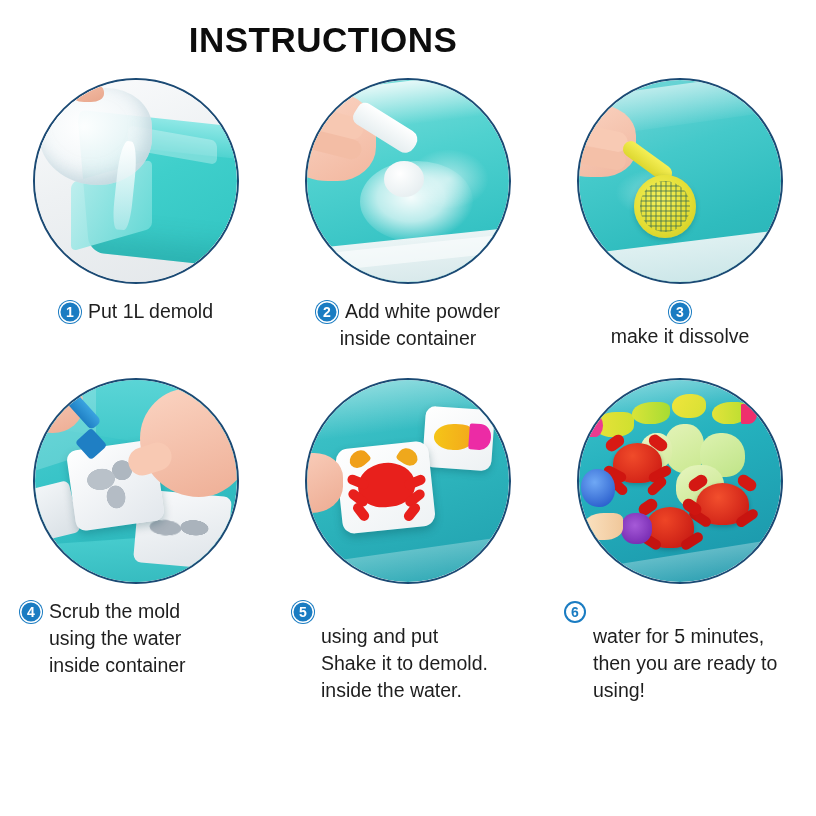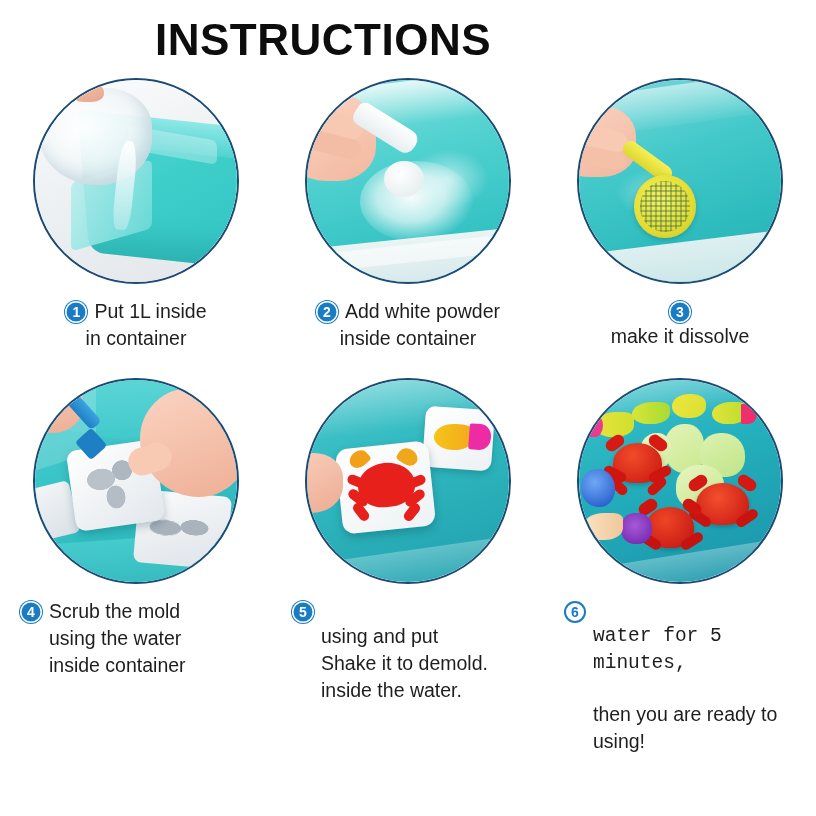--- a/index.html
+++ b/index.html
@@ -6,21 +6,21 @@
   body{
     width:816px;height:816px;background:#ffffff;
     font-family:"Liberation Sans", sans-serif;
     overflow:hidden;position:relative;
   }
   .page{width:816px;height:816px;position:relative;}
 
   .title{
     position:absolute;top:14px;left:0;width:646px;
     text-align:center;
-    font-size:44px;line-height:52px;font-weight:bold;
+    font-size:35px;line-height:52px;font-weight:bold;
     letter-spacing:0.5px;color:#0d0d0d;
   }
 
   .grid{position:absolute;top:78px;left:0;width:816px;}
   .row{display:flex;width:816px;}
   .cell{width:272px;display:flex;flex-direction:column;align-items:center;}
 
   
   .photo{
     width:206px;height:206px;border-radius:50%;
@@ -263,23 +263,22 @@
             <div class="sh c1-lip"></div>
             <div class="sh c1-sheen"></div>
             <div class="sh c1-bag"></div>
             <div class="sh c1-fing"></div>
             <div class="sh c1-stream"></div>
           </div>
         </div>
         <div class="cap center">
           <span class="firstline">
             <span class="badge">1</span>
-            <span class="captext">Put 1L inside</span>
-          </span>
-          <span class="line">in container</span>
+            <span class="captext">Put 1L demold</span>
+          </span>
         </div>
       </div>
 
       <div class="cell">
         <div class="photo">
           <div class="ph-in">
             <div class="sh c2-bg"></div>
             <div class="sh c2-topsheen"></div>
             <div class="sh c2-rim"></div>
             <div class="sh c2-rim2"></div>
@@ -430,21 +429,21 @@
 
             <div class="toy" style="left:1%;top:44%;width:17%;height:19%;background:radial-gradient(circle at 40% 35%,#6fa8f5,#1c4fc4);border-radius:46% 50% 44% 50%;"></div>
             <div class="toy" style="left:21%;top:66%;width:15%;height:15%;background:radial-gradient(circle at 45% 40%,#a65ad8,#6b1fa8);border-radius:46% 46% 46% 46%;"></div>
             <div class="toy" style="left:2%;top:66%;width:20%;height:13%;background:linear-gradient(90deg,#fbe3c2,#f0c79a);border-radius:52% 24% 46% 42%;"></div>
           </div>
         </div>
         <div class="cap left">
           <span class="firstline">
             <span class="badge hollow">6</span>
           </span>
-          <span class="line" style="padding-left:29px;font-family:Liberation Mono, monospace;">water for 5 minutes,</span>
-          <span class="line" style="padding-left:29px;margin-top:24px;">then you are ready to</span>
+          <span class="line" style="padding-left:29px;">water for 5 minutes,</span>
+          <span class="line" style="padding-left:29px;">then you are ready to</span>
           <span class="line" style="padding-left:29px;">using!</span>
         </div>
       </div>
 
     </div>
   </div>
 </div>
 
 </body></html>

